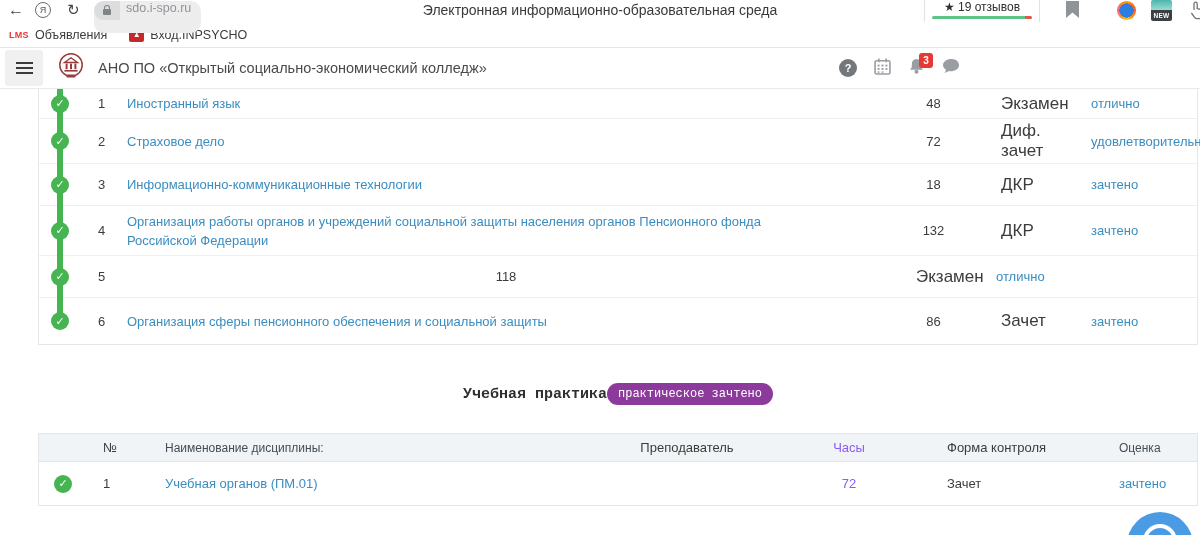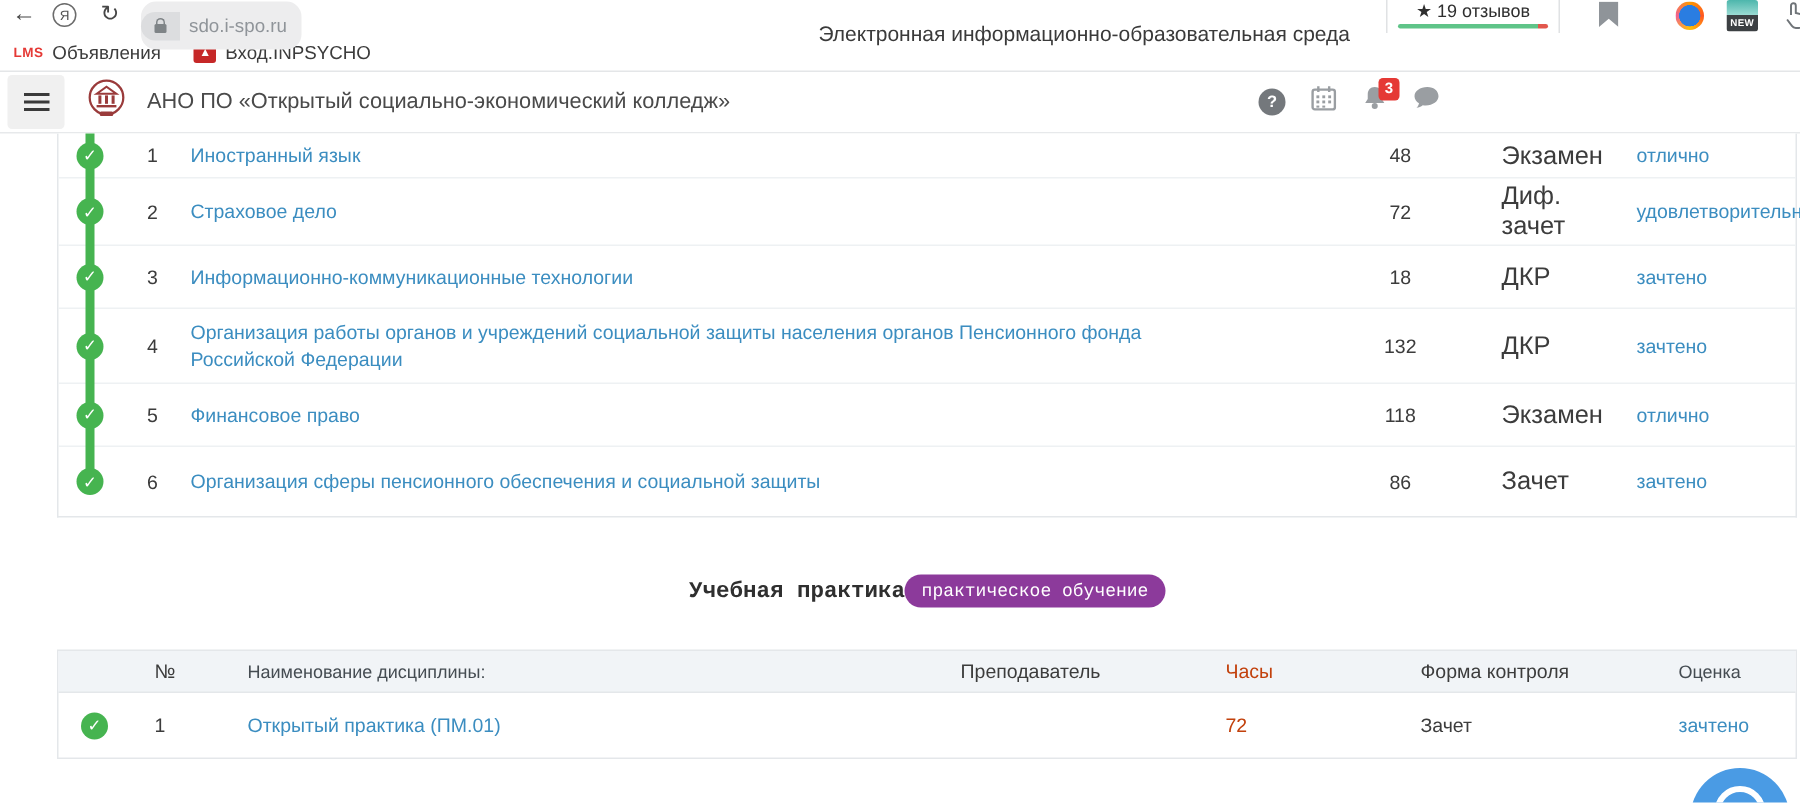--- a/index.html
+++ b/index.html
@@ -7,29 +7,29 @@
     font-family:"Liberation Sans","DejaVu Sans",sans-serif; }
   .viewport { position:relative; width:1200px; height:535px; }
 
   
   .chrome-top { position:relative; height:22px; background:#fff; }
   .back-btn { position:absolute; left:8px; top:0px; font-size:16px; color:#474747; line-height:20px; }
   .profile-circle { position:absolute; left:35px; top:2px; width:16px; height:16px; border:1.5px solid #6b6b6b;
     border-radius:50%; font-size:9px; color:#555; display:flex; align-items:center; justify-content:center; }
   .reload-btn { position:absolute; left:67px; top:0px; font-size:15px; color:#474747; line-height:20px; }
   .addr-pill { position:absolute; left:94px; top:1px; height:32px; background:#ededee; border-radius:10px;
-    display:flex; align-items:center; padding-right:10px; }
+    display:flex; align-items:flex-start; padding-right:10px; }
   .lock-box { width:26px; height:19px; background:#dcdddf; border-radius:10px 0 0 10px;
     display:flex; align-items:center; justify-content:center; margin-right:6px; }
   .lock { width:8px; height:6px; background:#7f8487; border-radius:1px; position:relative; margin-top:3px; }
   .lock::before { content:""; position:absolute; top:-4px; left:1px; width:4px; height:4px;
     border:1.5px solid #7f8487; border-bottom:none; border-radius:3px 3px 0 0; }
   .url-text { font-size:12.5px; color:#8f9499; }
-  .tab-title { position:absolute; left:300px; right:300px; top:2px; text-align:right; font-size:14px; color:#3a3a3a;
-    white-space:nowrap;margin-top:12px; }
+  .tab-title { position:absolute; left:300px; right:300px; top:2px; text-align:center; font-size:14px; color:#3a3a3a;
+    white-space:nowrap; }
   .reviews-box { position:absolute; left:924px; top:0; width:116px; height:22px;
     border-left:1px solid #e0e2e4; border-right:1px solid #e0e2e4; }
   .reviews-label { display:block; text-align:center; font-size:12px; color:#2f2f2f; margin-top:0px; white-space:nowrap; }
   .reviews-bar { position:absolute; left:7px; right:7px; bottom:3px; height:3px; border-radius:2px;
     background:linear-gradient(to right,#5fc488 0 93%,#e2574d 93%); }
   .flag-icon { position:absolute; left:1066px; top:1px; width:13px; height:17px; background:#8f9499;
     clip-path:polygon(0 0,100% 0,100% 100%,50% 68%,0 100%); }
   .ext-circle { position:absolute; left:1117px; top:1px; width:19px; height:19px; border-radius:50%;
     background:radial-gradient(circle at 50% 50%, #2a7de1 0 52%, transparent 54%),
                conic-gradient(#ff9800,#ff5722,#ffc107,#f06292,#ff9800); }
@@ -90,21 +90,21 @@
   .badge-purple { background:#8c3a9b; color:#fff; font-size:12px; padding:4px 11px; border-radius:11px; }
 
   .t2-head { display:grid; padding-left:52px; grid-template-columns:44px 1fr 260px 70px 160px 150px;
     align-items:center; height:28px; background:#f1f4f7; font-size:12px; color:#454c52;
     border-bottom:1px solid #e4e7ea; }
   .t2-row { position:relative; display:grid; padding-left:52px;
     grid-template-columns:44px 1fr 260px 70px 160px 150px; align-items:center; height:43px; }
   .t2 .c-num { padding-left:12px; font-size:13px; color:#3c3c3c; }
   .t2 .c-name { padding-left:30px; }
   .t2 .c-teacher { text-align:center; font-size:13px; color:#3c3c3c; }
-  .t2 .c-hours { text-align:left; padding-right:6px; font-size:13px; color:#c2410c; }
+  .t2 .c-hours { text-align:center; padding-right:6px; font-size:13px; color:#8b5cf6; }
   .t2 .c-form { padding-left:60px; font-size:13px; color:#3c3c3c; white-space:nowrap; }
   .t2 .c-grade { padding-left:72px; }
   .t2 .dot { left:15px; }
 
   
   .chat-fab { position:absolute; left:1127px; top:512px; width:66px; height:66px; border-radius:50%;
     background:#4a9be4; }
   .chat-fab-ring { width:34px; height:34px; border:4px solid #fff; border-radius:50%; margin:12px auto 0; }
 </style>
 </head>
@@ -238,54 +238,53 @@
         <span class="cell-num">4</span>
         <span class="cell-name"><a href="#" class="link">Организация работы органов и учреждений социальной защиты населения органов Пенсионного фонда Российской Федерации</a></span>
         <span class="cell-hours">132</span>
         <span class="cell-form">ДКР</span>
         <span class="cell-grade"><a href="#" class="link">зачтено</a></span>
       </div>
 
       <div class="t1-row h42">
         <span class="dot">✓</span>
         <span class="cell-num">5</span>
-        <span class="cell-name"><a href="#" class="link">Финансовое право</a></span>
         <span class="cell-hours">118</span>
         <span class="cell-form">Экзамен</span>
         <span class="cell-grade"><a href="#" class="link">отлично</a></span>
       </div>
 
       <div class="t1-row h46">
         <span class="dot">✓</span>
         <span class="cell-num">6</span>
         <span class="cell-name"><a href="#" class="link">Организация сферы пенсионного обеспечения и социальной защиты</a></span>
         <span class="cell-hours">86</span>
         <span class="cell-form">Зачет</span>
         <span class="cell-grade"><a href="#" class="link">зачтено</a></span>
       </div>
     </div>
 
     <div class="section-head">
       <span class="section-title">Учебная практика</span>
-      <span class="badge-purple">практическое обучение</span>
+      <span class="badge-purple">практическое зачтено</span>
     </div>
 
     <div class="card t2">
       <div class="t2-head">
         <span class="c-num">№</span>
         <span class="c-name">Наименование дисциплины:</span>
         <span class="c-teacher">Преподаватель</span>
         <span class="c-hours">Часы</span>
         <span class="c-form">Форма контроля</span>
         <span class="c-grade" style="font-size:12px;color:#454c52">Оценка</span>
       </div>
       <div class="t2-row">
         <span class="dot">✓</span>
         <span class="c-num">1</span>
-        <span class="c-name"><a href="#" class="link">Открытый практика (ПМ.01)</a></span>
+        <span class="c-name"><a href="#" class="link">Учебная органов (ПМ.01)</a></span>
         <span class="c-teacher"></span>
         <span class="c-hours">72</span>
         <span class="c-form">Зачет</span>
         <span class="c-grade"><a href="#" class="link">зачтено</a></span>
       </div>
     </div>
   </div>
 
   <div class="chat-fab">
     <div class="chat-fab-ring"></div>

